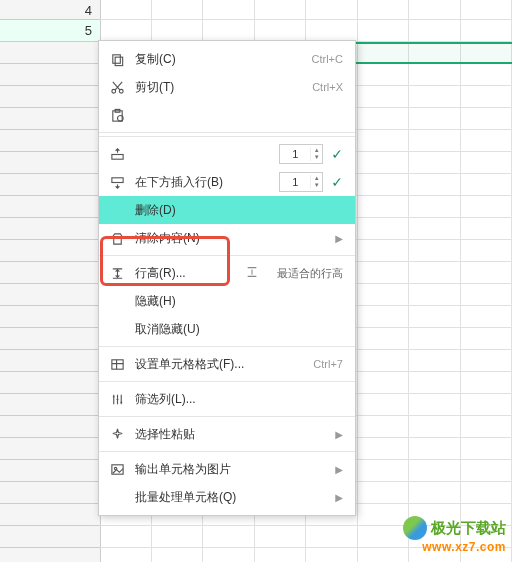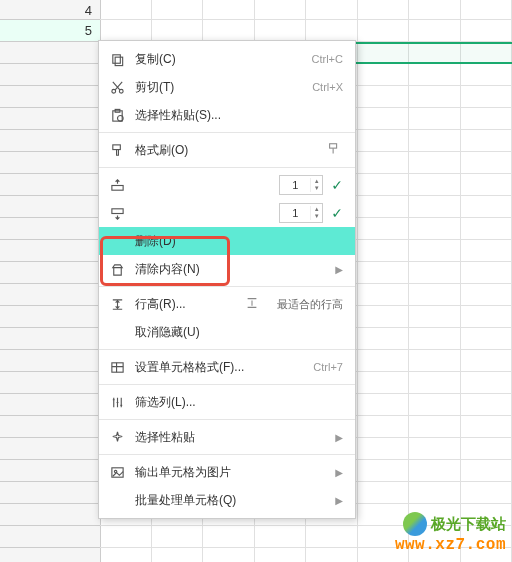--- a/index.html
+++ b/index.html
@@ -33,21 +33,21 @@
 .spin .num { width: 30px; text-align: center; font-size: 11px; }
 .spin .arrows { width: 12px; display: flex; flex-direction: column; font-size: 6px; line-height: 7px; color: #777; text-align: center; border-left: 1px solid #eee; }
 .check { margin-left: 8px; color: #1a8f5a; font-size: 14px; }
 
 .red-box { position: absolute; left: 100px; top: 236px; width: 130px; height: 50px; border: 3px solid #e74c3c; border-radius: 6px; z-index: 20; pointer-events: none; }
 
 .watermark { position: absolute; right: 6px; bottom: 8px; text-align: right; z-index: 30; }
 .wm-top { display: flex; align-items: center; justify-content: flex-end; gap: 4px; }
 .wm-logo { width: 24px; height: 24px; border-radius: 50%; background: linear-gradient(135deg,#7ec850 40%,#3a9bdc 60%); position: relative; }
 .wm-text { font-size: 15px; font-weight: bold; color: #5aa828; }
-.wm-url { font-size: 16px; color: #ff8a00; font-weight: bold; letter-spacing: 0.5px; font-family: Liberation Mono, monospace; }
+.wm-url { font-size: 12px; color: #ff8a00; font-weight: bold; letter-spacing: 0.5px; }
 </style>
 </head>
 <body>
 
 <div class="sheet">
   <div class="row-headers">
     <div class="row-hdr first">4</div>
     <div class="row-hdr sel">5</div>
   <div class="row-hdr"></div>
       <div class="row-hdr"></div>
@@ -366,38 +366,24 @@
 
 
   <div class="mi">
     <span class="ico">
         <svg viewBox="0 0 16 16" fill="none" stroke="currentColor" stroke-width="1.2">
           <rect x="3" y="3" width="10" height="11"></rect>
           <rect x="5.5" y="1.5" width="5" height="3"></rect>
           <circle cx="11" cy="11" r="3"></circle>
         </svg>
       </span>
-    <span class="lbl">选择性粘贴(S)...</span>
-  </div>
-
-  <div class="sep"></div>
-
-  <div class="mi">
-    <span class="ico">
-        <svg viewBox="0 0 16 16" fill="none" stroke="currentColor" stroke-width="1.2">
-          <rect x="3" y="2" width="8" height="5"></rect>
-          <path d="M7 7 L7 13 L9 13 L9 7"></path>
-        </svg>
-      </span>
-    <span class="lbl">格式刷(O)</span>
-    <span class="right-ico"><svg viewBox="0 0 16 16" fill="none" stroke="currentColor" stroke-width="1.2">
-          <rect x="3" y="2" width="8" height="5"></rect>
-          <path d="M7 7 L7 13"></path>
-        </svg></span>
-  </div>
+  </div>
+
+  <div class="sep"></div>
+
 
   <div class="sep"></div>
 
   <div class="mi">
     <span class="ico">
         <svg viewBox="0 0 16 16" fill="none" stroke="currentColor" stroke-width="1.2">
           <rect x="2" y="8" width="12" height="5"></rect>
           <path d="M8 2 L8 6 M6 4 L8 2 L10 4"></path>
         </svg>
       </span>
@@ -411,20 +397,21 @@
     <span class="check">✓</span>
   </div>
 
   <div class="mi">
     <span class="ico">
         <svg viewBox="0 0 16 16" fill="none" stroke="currentColor" stroke-width="1.2">
           <rect x="2" y="3" width="12" height="5"></rect>
           <path d="M8 14 L8 10 M6 12 L8 14 L10 12"></path>
         </svg>
       </span>
+    <span class="lbl">在下方插入行(B)</span>
     <span class="spin">
       <span class="num">1</span>
       <span class="arrows">
           <span>▲</span>
           <span>▼</span>
         </span>
     </span>
     <span class="check">✓</span>
   </div>
 
@@ -451,20 +438,24 @@
           <path d="M3 3 L13 3 M3 13 L13 13 M8 4 L8 12 M6 6 L8 4 L10 6 M6 10 L8 12 L10 10"></path>
         </svg>
       </span>
     <span class="lbl">行高(R)...</span>
     <span class="right-ico"><svg viewBox="0 0 16 16" fill="none" stroke="currentColor" stroke-width="1.2">
           <path d="M3 3 L13 3 M3 13 L13 13 M8 5 L8 11"></path>
         </svg></span>
     <span style="font-size:11px;color:#666;margin-left:16px">最适合的行高</span>
   </div>
 
+  <div class="mi">
+    <span class="ico"></span>
+    <span class="lbl">隐藏(H)</span>
+  </div>
 
   <div class="mi">
     <span class="ico"></span>
     <span class="lbl">取消隐藏(U)</span>
   </div>
 
   <div class="sep"></div>
 
   <div class="mi">
     <span class="ico">

